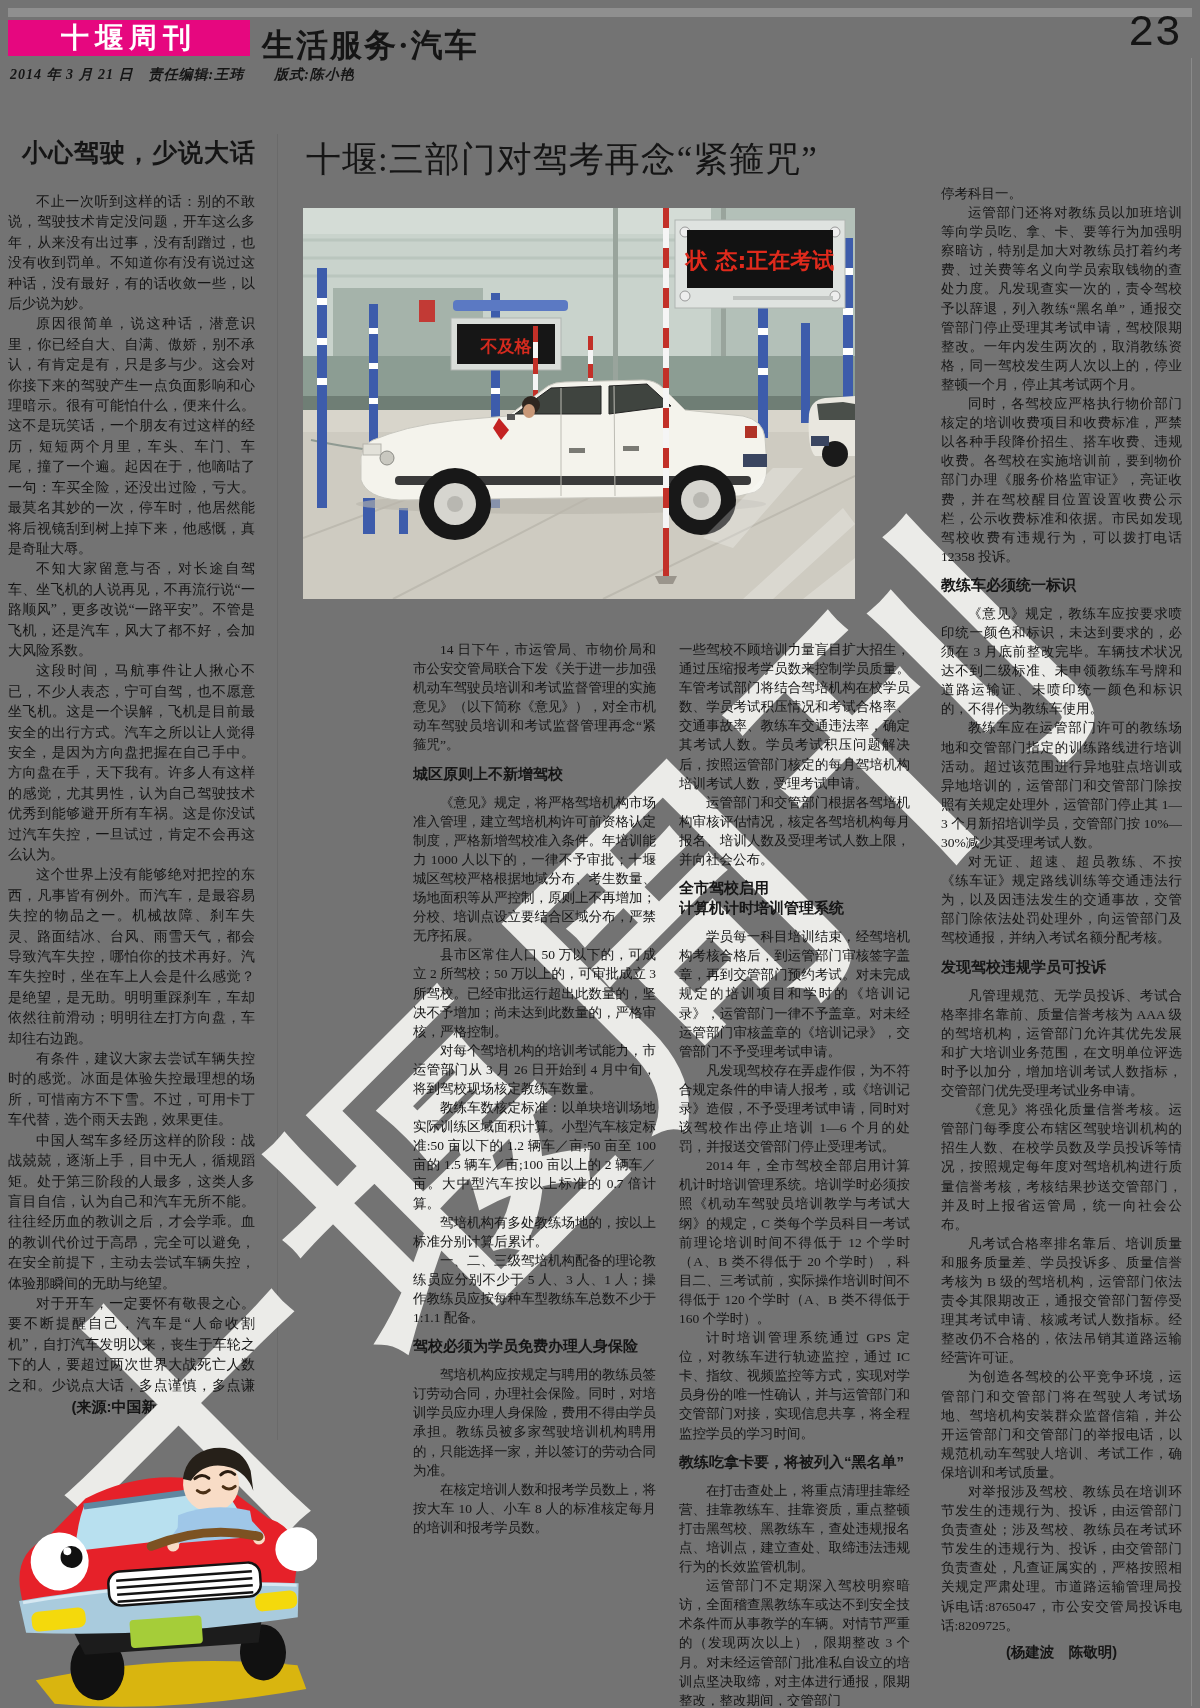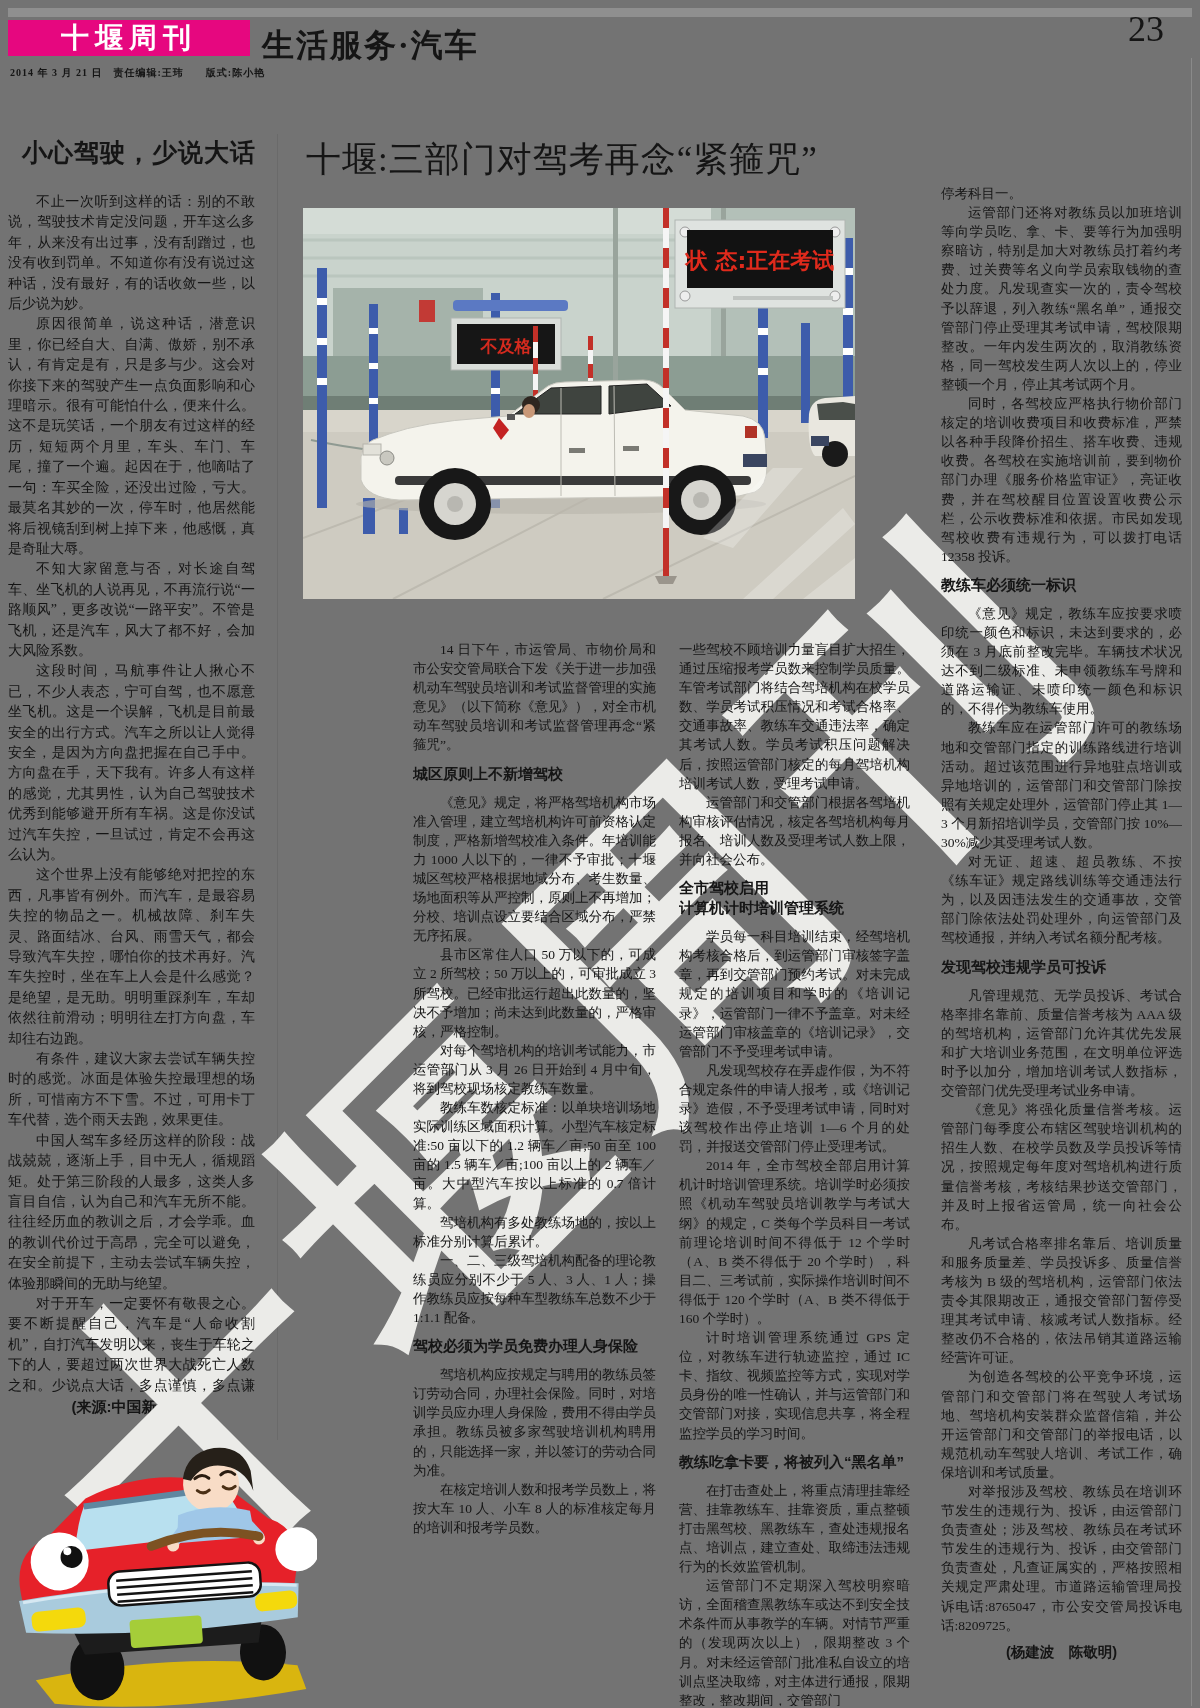--- a/index.html
+++ b/index.html
@@ -3,22 +3,22 @@
 <meta charset="utf-8">
 <style>
   html,body{margin:0;padding:0;background:#ffffff;}
   .page{position:relative;width:1200px;height:1708px;background:#737373;overflow:hidden;
         font-family:"Liberation Serif","DejaVu Serif",serif;color:#151515;}
   .abs{position:absolute;}
   .graybar{background:#8f8f8f;height:9px;}
   .banner{background:#e6077f;color:#fff;text-align:center;font-weight:bold;
           font-size:28px;line-height:36px;letter-spacing:6px;}
   .section-title{font-weight:bold;font-size:32px;letter-spacing:2px;}
-  .page-num{font-size:36px;font-family:Liberation Serif, serif;}
-  .dateline{font-size:10px;font-weight:bold;letter-spacing:1px;}
+  .page-num{font-size:44px;font-family:Liberation Mono, monospace;}
+  .dateline{font-size:14px;font-weight:bold;font-style:italic;letter-spacing:1px;}
   .vrule{width:1px;background:#6a6a6a;}
   .hrule-right{width:1px;background:#8a8a8a;}
   .left-title{font-size:25px;font-weight:bold;letter-spacing:1px;margin-left:12px;}
   .headline{font-size:35px;font-weight:normal;letter-spacing:1px;}
   .colbox{overflow:hidden;z-index:6;}
   .leftcol{font-size:14px;line-height:20.4px;}
   .maincol{font-size:13.5px;line-height:19.1px;}
   .para{margin:0;text-indent:2em;text-align:justify;text-justify:inter-character;}
   .para.cont{text-indent:0;}
   .subhead{font-family:"Liberation Sans","DejaVu Sans",sans-serif;font-weight:bold;

